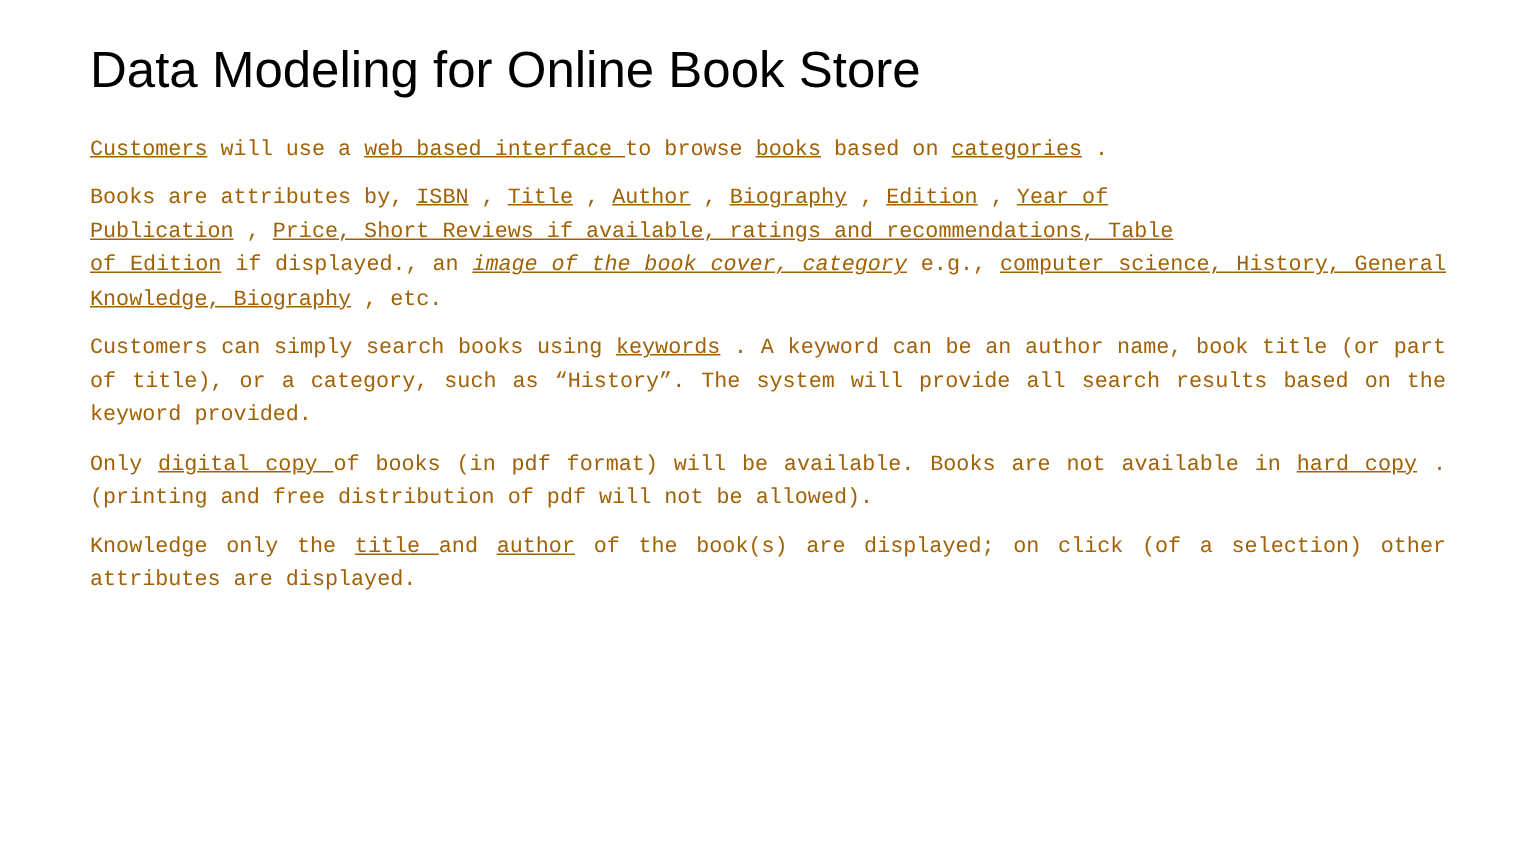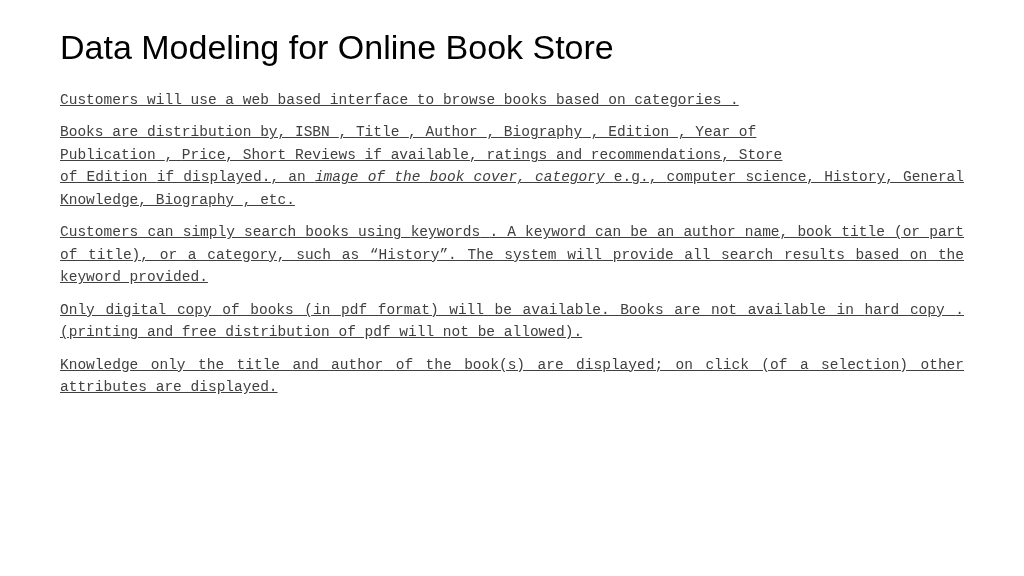--- a/index.html
+++ b/index.html
@@ -31,24 +31,23 @@
       font-size: 34px;
       font-weight: 400;
       color: #000000;
       margin-bottom: 22px;
       font-family: 'Segoe UI', Arial, sans-serif;
       letter-spacing: 0;
     }
 
     .content-body {
       font-size: 14.5px;
-      color: #404040;
+      color: #a16207;
       line-height: 1.55;
       font-family: 'Courier New', monospace;
-      text-decoration: underline;
     }
 
     .paragraph {
       margin-bottom: 10px;
       text-align: justify;
     }
 
     .underline {
       text-decoration: underline;
     }
@@ -71,36 +70,36 @@
       <span> will use a </span>
       <span class="underline">web based interface </span>
       <span>to browse </span>
       <span class="underline">books</span>
       <span> based on </span>
       <span class="underline">categories</span>
       <span>.</span>
     </p>
 
     <p class="paragraph">
-      <span>Books  are  distribution  by,  </span>
+      <span>Books  are  attributes  by,  </span>
       <span class="underline">ISBN</span>
       <span>,  </span>
       <span class="underline">Title</span>
       <span>,  </span>
       <span class="underline">Author</span>
       <span>,  </span>
       <span class="underline">Biography</span>
       <span>,  </span>
       <span class="underline">Edition</span>
       <span>,  </span>
       <span class="underline">Year  of</span>
       <br>
       <span class="underline">Publication</span>
       <span>, </span>
-      <span class="underline">Price, Short Reviews if available, ratings and recommendations, Store</span>
+      <span class="underline">Price, Short Reviews if available, ratings and recommendations, Table</span>
       <br>
       <span class="underline">of Edition</span>
       <span> if displayed., an </span>
       <span class="italic-underline">image of the book cover, category</span>
       <span> e.g., </span>
       <span class="underline">computer science, History, General Knowledge, Biography</span>
       <span>, etc.</span>
     </p>
 
     <p class="paragraph">

